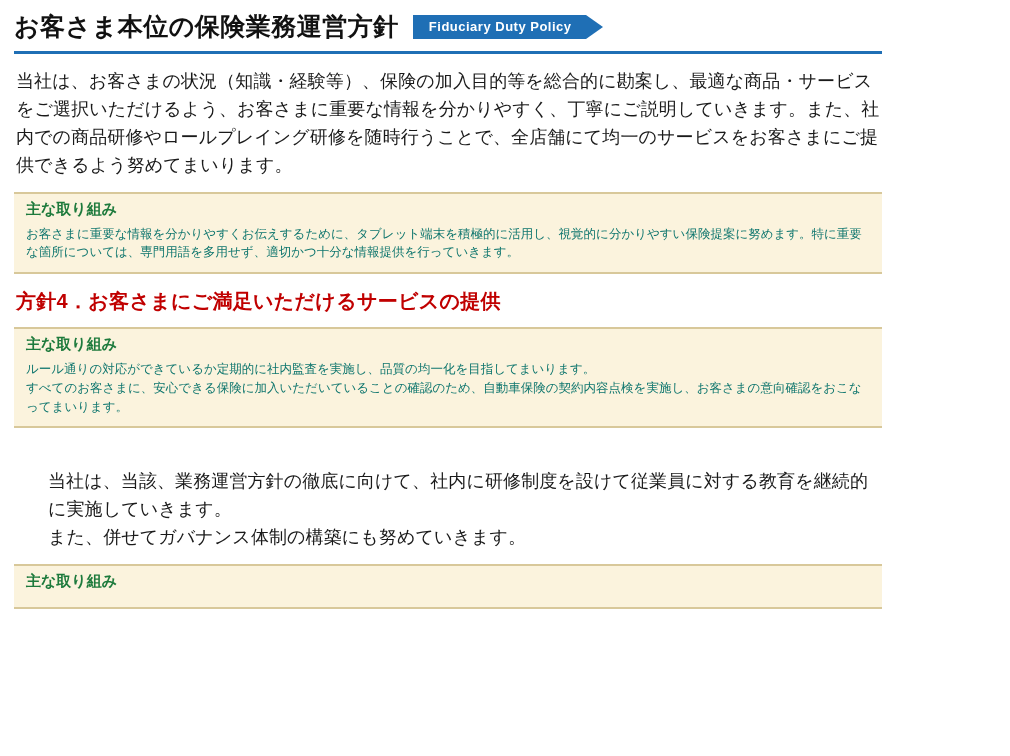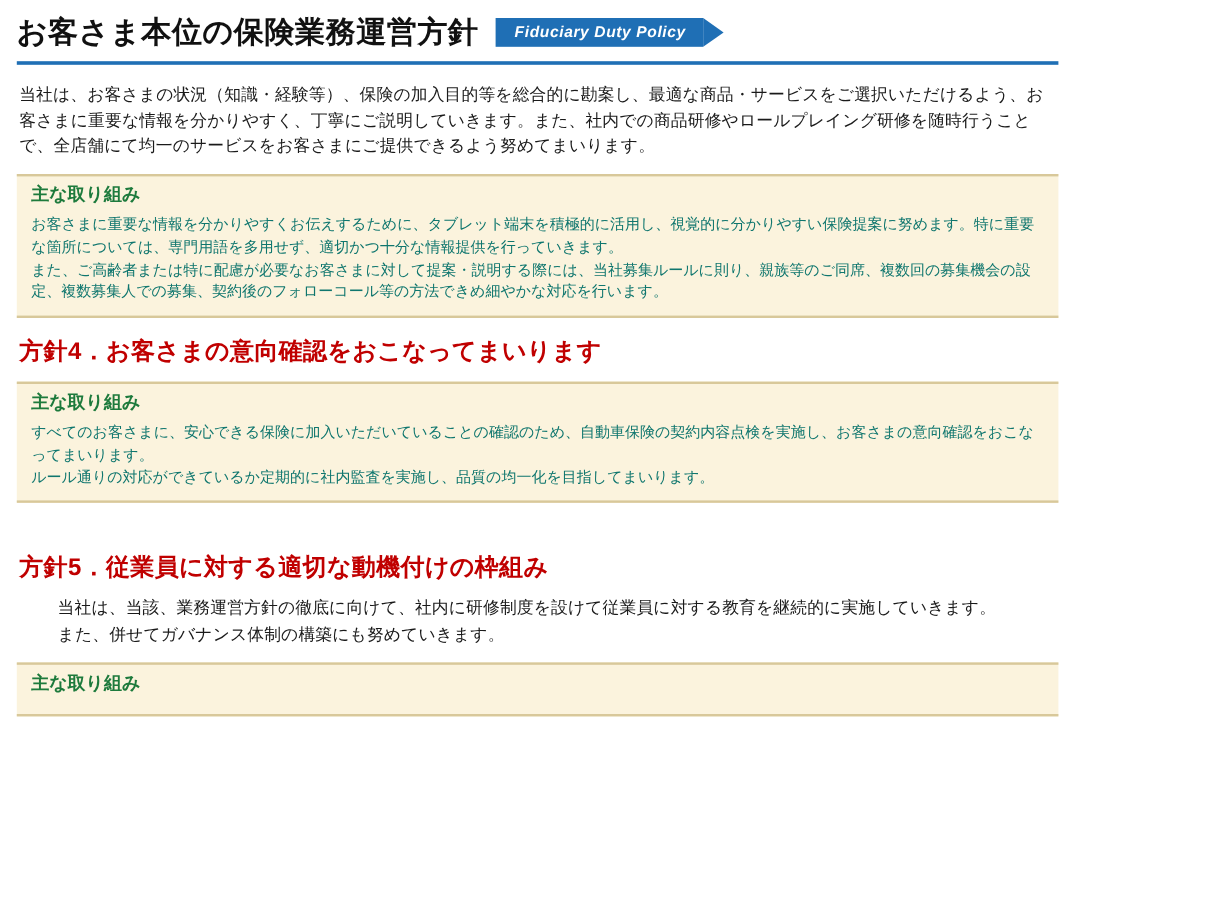--- a/index.html
+++ b/index.html
@@ -35,21 +35,20 @@
     color: #111111;
     letter-spacing: 0.5px;
     white-space: nowrap;
   }
   .ribbon {
     position: relative;
     background: #1f6fb5;
     color: #ffffff;
     font-size: 13px;
     font-weight: bold;
-    font-style: italic;
     letter-spacing: 0.5px;
     padding: 5px 14px 5px 16px;
     height: 14px;
     line-height: 14px;
     display: flex;
     align-items: center;
   }
   .ribbon::after {
     content: "";
     position: absolute;
@@ -72,21 +71,21 @@
     margin-top: 14px;
   }
   .section-title {
     color: #c00000;
     font-size: 20px;
     font-weight: bold;
     margin: 0 0 10px 2px;
     letter-spacing: 0.3px;
   }
   .section-body {
-    font-size: 14px;
+    font-size: 18px;
     line-height: 1.55;
     color: #1a1a1a;
     margin: 0 2px 0 2px;
     letter-spacing: 0.1px;
   }
   .section-body p {
     margin: 0;
   }
 
   
@@ -129,40 +128,38 @@
   <hr class="header-rule">
 
   <div class="section">
     <div class="section-body">
       <p>当社は、お客さまの状況（知識・経験等）、保険の加入目的等を総合的に勘案し、最適な商品・サービスをご選択いただけるよう、お客さまに重要な情報を分かりやすく、丁寧にご説明していきます。また、社内での商品研修やロールプレイング研修を随時行うことで、全店舗にて均一のサービスをお客さまにご提供できるよう努めてまいります。</p>
     </div>
     <div class="initiative">
       <div class="initiative-heading">主な取り組み</div>
       <div class="initiative-body">
         <p>お客さまに重要な情報を分かりやすくお伝えするために、タブレット端末を積極的に活用し、視覚的に分かりやすい保険提案に努めます。特に重要な箇所については、専門用語を多用せず、適切かつ十分な情報提供を行っていきます。</p>
-        <p>また、ご高齢者または特に配慮が必要なお客さまに対して提案・説明する際には、当社募集ルールに則り、親族等のご同席、複数回の募集機会の設定、複数募集人での募集、契約後のフォローコール等の方法できめ細やかな対応を行います。</p>
       </div>
     </div>
   </div>
 
   <div class="section">
-    <h2 class="section-title">方針4．お客さまの意向確認をおこなってまいります</h2>
+    <h2 class="section-title">方針4．お客さまにご満足いただけるサービスの提供</h2>
     <div class="initiative">
       <div class="initiative-heading">主な取り組み</div>
       <div class="initiative-body">
+        <p>ルール通りの対応ができているか定期的に社内監査を実施し、品質の均一化を目指してまいります。</p>
         <p>すべてのお客さまに、安心できる保険に加入いただいていることの確認のため、自動車保険の契約内容点検を実施し、お客さまの意向確認をおこなってまいります。</p>
-        <p>ルール通りの対応ができているか定期的に社内監査を実施し、品質の均一化を目指してまいります。</p>
       </div>
     </div>
   </div>
 
   <div class="gap-large"></div>
 
   <div class="section">
-    <h2 class="section-title">方針5．従業員に対する適切な動機付けの枠組み</h2>
     <div class="section-body">
       <p style="white-space: pre-line; margin-left: 32px;">当社は、当該、業務運営方針の徹底に向けて、社内に研修制度を設けて従業員に対する教育を継続的に実施していきます。
 また、併せてガバナンス体制の構築にも努めていきます。</p>
     </div>
     <div class="initiative">
       <div class="initiative-heading">主な取り組み</div>
     </div>
   </div>
 
 </div>

